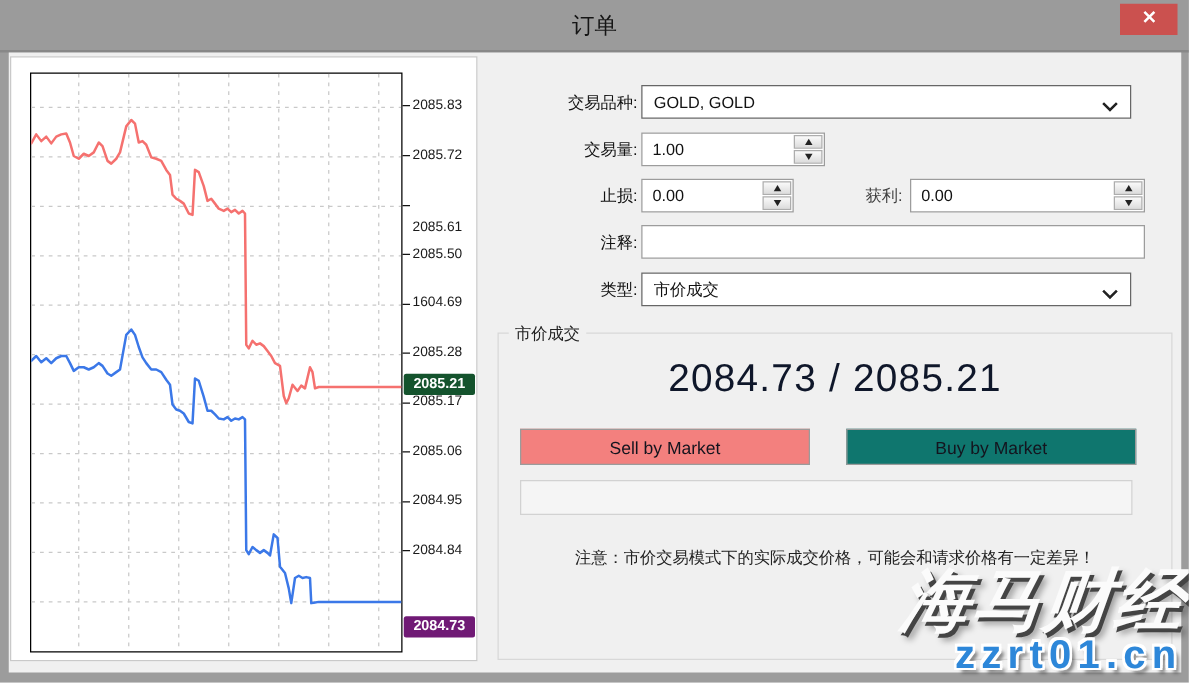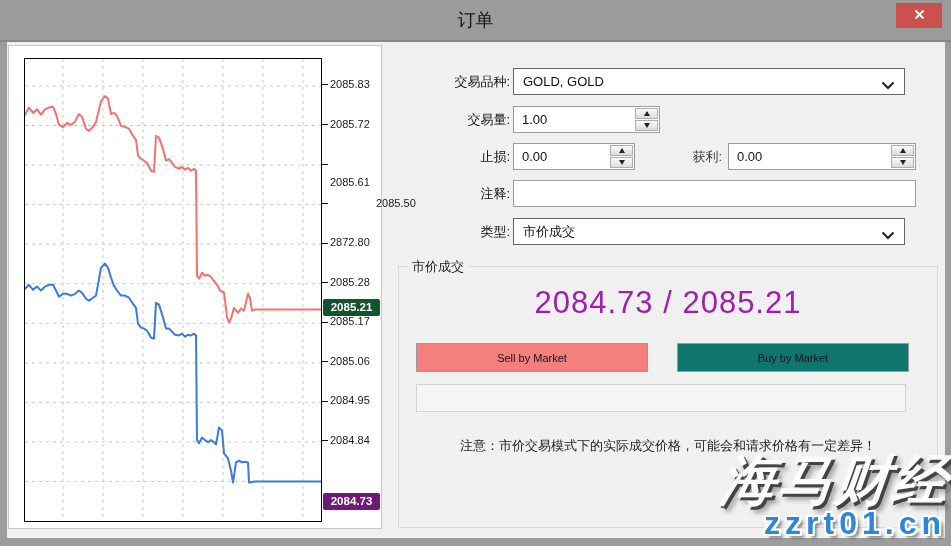--- a/index.html
+++ b/index.html
@@ -39,23 +39,23 @@
     border:1px solid #adadad;box-sizing:border-box;display:flex;align-items:center;justify-content:center;cursor:pointer}
   .spin-up{top:0}.spin-dn{top:12px}
   .tri-up{width:0;height:0;border-left:3.5px solid transparent;border-right:3.5px solid transparent;border-bottom:5px solid #222}
   .tri-dn{width:0;height:0;border-left:3.5px solid transparent;border-right:3.5px solid transparent;border-top:5px solid #222}
   .text-field{position:absolute;left:506px;top:138px;width:403px;height:27px;border:1px solid #9c9c9c;
     background:#fff;box-sizing:border-box;padding:0 8px;font-size:13px;color:#111;outline:none;font-family:inherit}
 
   
   .group{position:absolute;left:391px;top:224px;width:540px;height:262px;border:1px solid #d8d8d8;box-sizing:border-box}
   .group-title{position:absolute;top:-9px;left:8px;background:#f0f0f0;padding:0 5px;font-size:13px;color:#222}
-  .quote{position:absolute;top:18px;left:0;right:0;text-align:center;font-size:31px;color:#a21caf;letter-spacing:1px}
+  .quote{position:absolute;top:18px;left:0;right:0;text-align:center;font-size:31px;color:#0f172a;letter-spacing:1px}
   .mbtn{position:absolute;top:76px;width:232px;height:29px;border:1px solid #9b9b9b;box-sizing:border-box;
-    display:flex;align-items:center;justify-content:center;font-size:11px;color:#14141e;cursor:pointer}
+    display:flex;align-items:center;justify-content:center;font-size:14px;color:#14141e;cursor:pointer}
   .sell{left:17px}.buy{left:278px}
   .status-bar{position:absolute;left:17px;top:117px;width:490px;height:28px;border:1px solid #d2d2d2;
     background:#f5f5f5;box-sizing:border-box}
   .note{position:absolute;top:170px;left:0;right:0;text-align:center;font-size:13px;color:#222}
 
   
   .wm1{position:absolute;right:2px;top:444px;font-size:55px;font-weight:bold;font-style:italic;
     color:#fbfbfb;transform:skewX(-6deg);letter-spacing:2px;z-index:50;white-space:nowrap;
     text-shadow:3px 3px 0 #444,6px 6px 5px rgba(0,0,0,.35)}
   .wm2{position:absolute;right:5px;top:505px;font-size:32px;font-weight:bold;
@@ -102,23 +102,23 @@
           <polyline points="0,229.7 4,225.8 8,230.8 12,227.6 16,231.5 20,227.6 24,225.8 28,225.8 31,231.5 34,237.7 38,234.8 42,234.8 46,236.6 50,234.8 54,231.5 57,233.7 61,239.8 64,241.6 68,238.7 71,236.6 76,208.9 80,204.6 83,208.9 86,218.6 89,226.9 92,231.5 96,236.6 100,236.6 104,238.7 108,244.8 111,248.8 113,264.6 116,268.6 119,269.6 122,271.8 126,278.6 129,279.7 131,243.8 134,245.6 138,258.5 141,269.6 144,269.6 147,272.5 150,275.8 154,276.5 157,274.7 160,277.6 163,275.8 166,276.5 169,274.7 171,276.5 172,381.1 174,384.3 177,378.6 180,381.1 183,383.3 186,381.1 189,383.3 191,385.4 194,368.5 197,371.4 199,394.4 203,399.4 206,411.7 208,423.5 211,403.4 214,401.6 217,403.4 220,402.7 223,403.4 224,423.5 226,423.2 230,422.5 296,422.5" fill="none" stroke="#3b78e8" stroke-width="2" stroke-linejoin="round" stroke-linecap="round"></polyline>
         </svg></div>
     <div class="axis">
         <div class="tick-mark" style="left: 313px; top: 38.465px;"></div>
         <div class="tick-label" style="left: 321px; top: 31.965px;">2085.83</div>
         <div class="tick-mark" style="left: 313px; top: 78.0136px;"></div>
         <div class="tick-label" style="left: 321px; top: 71.5136px;">2085.72</div>
         <div class="tick-mark" style="left: 313px; top: 117.562px;"></div>
         <div class="tick-label" style="left: 321px; top: 111.062px; margin-top: 19px;">2085.61</div>
         <div class="tick-mark" style="left: 313px; top: 157.111px;"></div>
-        <div class="tick-label" style="left: 321px; top: 150.611px; margin-left: 46px;">2085.50</div>
+        <div class="tick-label" style="left: 321px; top: 150.611px;">2085.50</div>
         <div class="tick-mark" style="left: 313px; top: 196.66px;"></div>
-        <div class="tick-label" style="left: 321px; top: 190.16px;">2872.80</div>
+        <div class="tick-label" style="left: 321px; top: 190.16px;">1604.69</div>
         <div class="tick-mark" style="left: 313px; top: 236.208px;"></div>
         <div class="tick-label" style="left: 321px; top: 229.708px;">2085.28</div>
         <div class="tick-mark" style="left: 313px; top: 275.757px;"></div>
         <div class="tick-label" style="left: 321px; top: 269.257px;">2085.17</div>
         <div class="tick-mark" style="left: 313px; top: 315.305px;"></div>
         <div class="tick-label" style="left: 321px; top: 308.805px;">2085.06</div>
         <div class="tick-mark" style="left: 313px; top: 354.854px;"></div>
         <div class="tick-label" style="left: 321px; top: 348.354px;">2084.95</div>
         <div class="tick-mark" style="left: 313px; top: 394.403px;"></div>
         <div class="tick-label" style="left: 321px; top: 387.903px;">2084.84</div>

